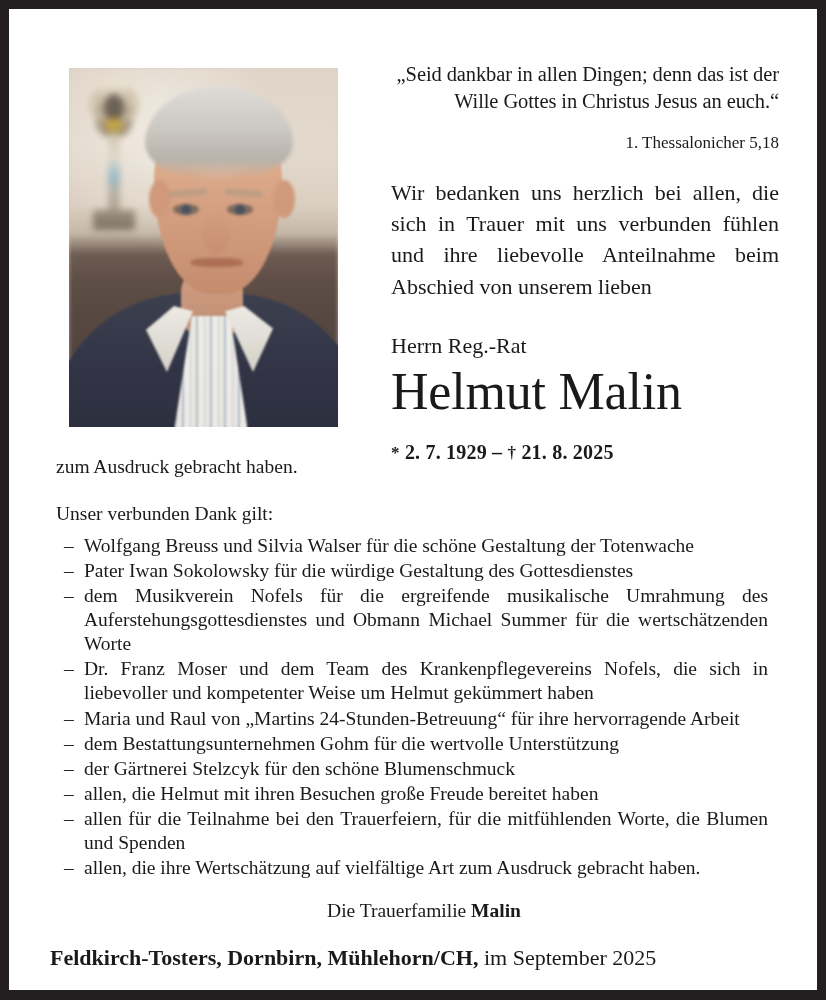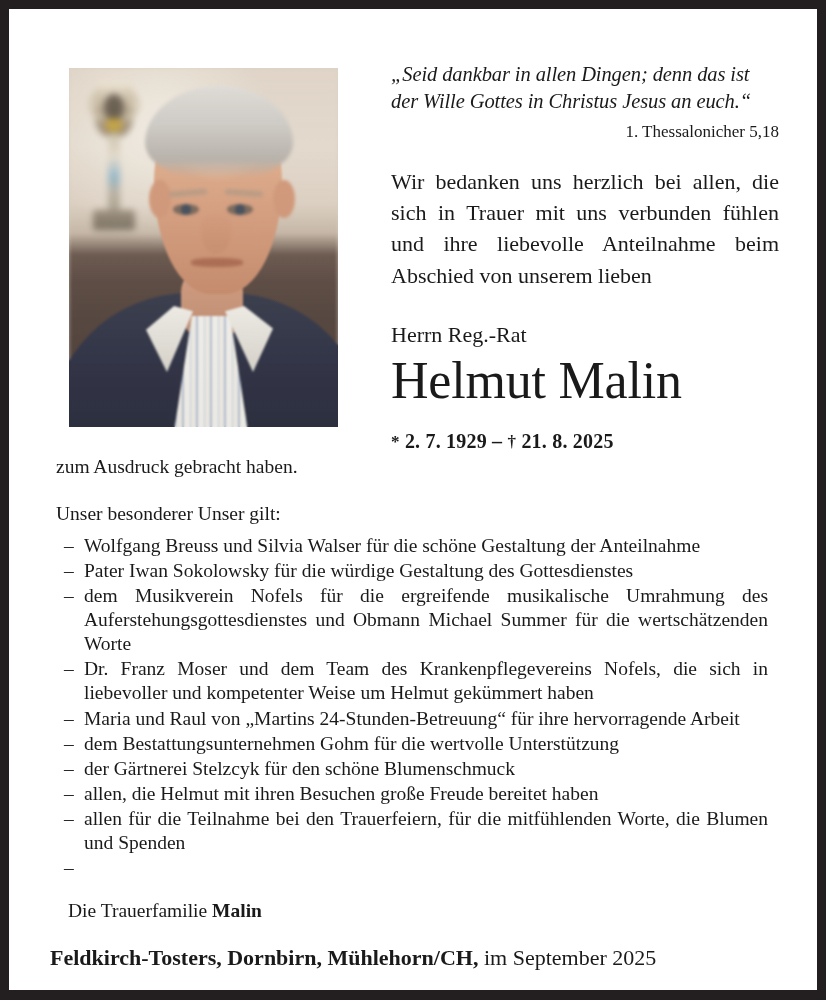--- a/index.html
+++ b/index.html
@@ -177,27 +177,27 @@
   }
 
   
   #right-col {
     position: absolute;
     left: 382px;
     top: 52px;
     width: 388px;
   }
   #bible-quote {
-    font-style: italic;
     font-size: 20.5px;
     line-height: 1.34;
     letter-spacing: -0.1px;
+    text-align: right;
   }
   #quote-source {
-    margin-top: 6px;
+    margin-top: 17px;
     text-align: right;
     font-size: 17px;
   }
   #thanks-intro {
     margin-top: 24px;
     font-size: 22px;
     line-height: 1.42;
     text-align: justify;
     text-align-last: left;
   }
@@ -256,21 +256,21 @@
   #thanks-list li.nojustify {
     text-align: left;
   }
 
   
   #family-line {
     position: absolute;
     left: 59px;
     top: 891px;
     width: 712px;
-    text-align: left;
+    text-align: center;
     font-size: 19.5px;
   }
   #family-line b { font-weight: bold; }
   #place-date-line {
     position: absolute;
     left: 41px;
     top: 936px;
     width: 712px;
     font-size: 22px;
   }
@@ -323,32 +323,32 @@
         <span class="sym">*</span>
         <span>2. 7. 1929</span>
         <span>–</span>
         <span class="sym">†</span>
         <span>21. 8. 2025</span>
       </div>
     </div>
 
     <div id="body-block">
       <div id="closing-line">zum Ausdruck gebracht haben.</div>
-      <div id="thanks-heading">Unser besonderer Unser gilt:</div>
+      <div id="thanks-heading">Unser verbunden Dank gilt:</div>
       <ul id="thanks-list">
-        <li><span class="dash">–</span><span>Wolfgang Breuss und Silvia Walser für die schöne Gestaltung der Anteilnahme</span></li>
+        <li><span class="dash">–</span><span>Wolfgang Breuss und Silvia Walser für die schöne Gestaltung der Totenwache</span></li>
         <li><span class="dash">–</span><span>Pater Iwan Sokolowsky für die würdige Gestaltung des Gottesdienstes</span></li>
         <li><span class="dash">–</span><span>dem Musikverein Nofels für die ergreifende musikalische Umrahmung des Auferstehungsgottesdienstes und Obmann Michael Summer für die wertschätzenden Worte</span></li>
         <li><span class="dash">–</span><span>Dr. Franz Moser und dem Team des Krankenpflegevereins Nofels, die sich in liebevoller und kompetenter Weise um Helmut gekümmert haben</span></li>
         <li><span class="dash">–</span><span>Maria und Raul von „Martins 24-Stunden-Betreuung“ für ihre hervorragende Arbeit</span></li>
         <li class="nojustify"><span class="dash">–</span><span>dem Bestattungsunternehmen Gohm für die wertvolle Unterstützung</span></li>
         <li class="nojustify"><span class="dash">–</span><span>der Gärtnerei Stelzcyk für den schöne Blumenschmuck</span></li>
         <li class="nojustify"><span class="dash">–</span><span>allen, die Helmut mit ihren Besuchen große Freude bereitet haben</span></li>
         <li><span class="dash">–</span><span>allen für die Teilnahme bei den Trauerfeiern, für die mitfühlenden Worte, die Blumen und Spenden</span></li>
-        <li><span class="dash">–</span></li>
+        <li><span class="dash">–</span><span>allen, die ihre Wertschätzung auf vielfältige Art zum Ausdruck gebracht haben.</span></li>
       </ul>
     </div>
 
     <div id="family-line">
       <span>Die Trauerfamilie </span><b>Malin</b>
     </div>
     <div id="place-date-line">
       <b>Feldkirch-Tosters, Dornbirn, Mühlehorn/CH,</b><span> im September 2025</span>
     </div>
 

